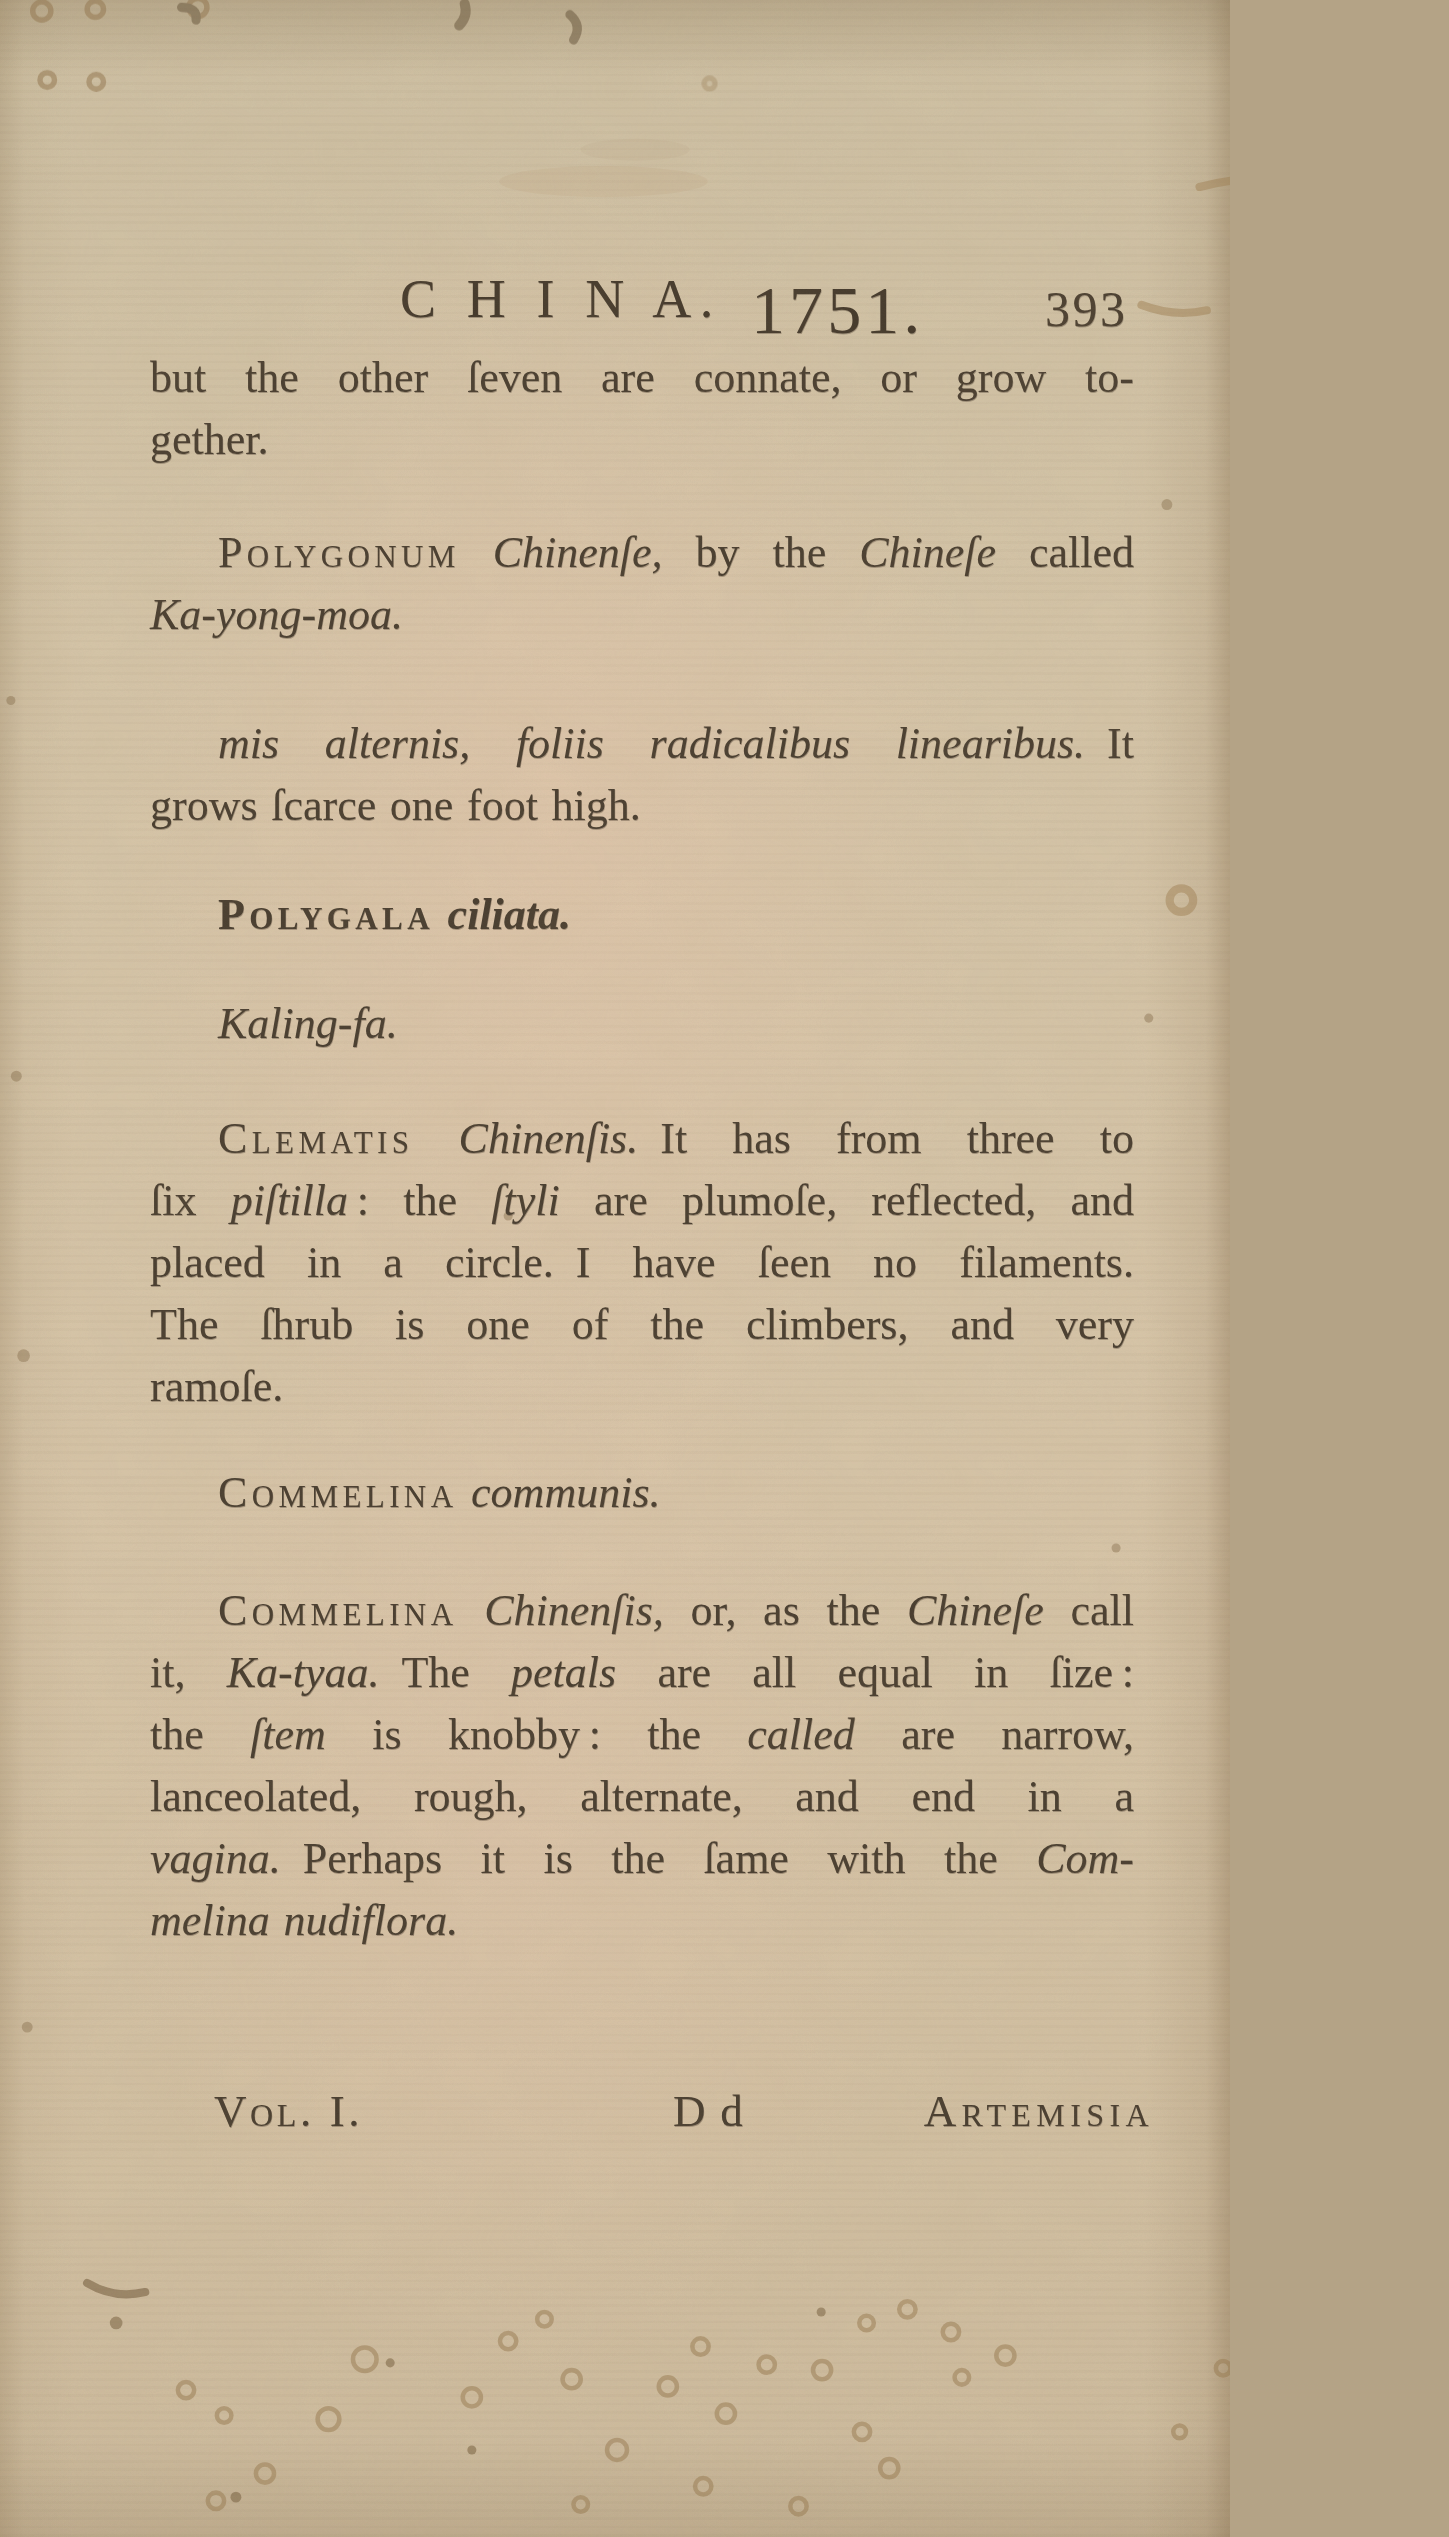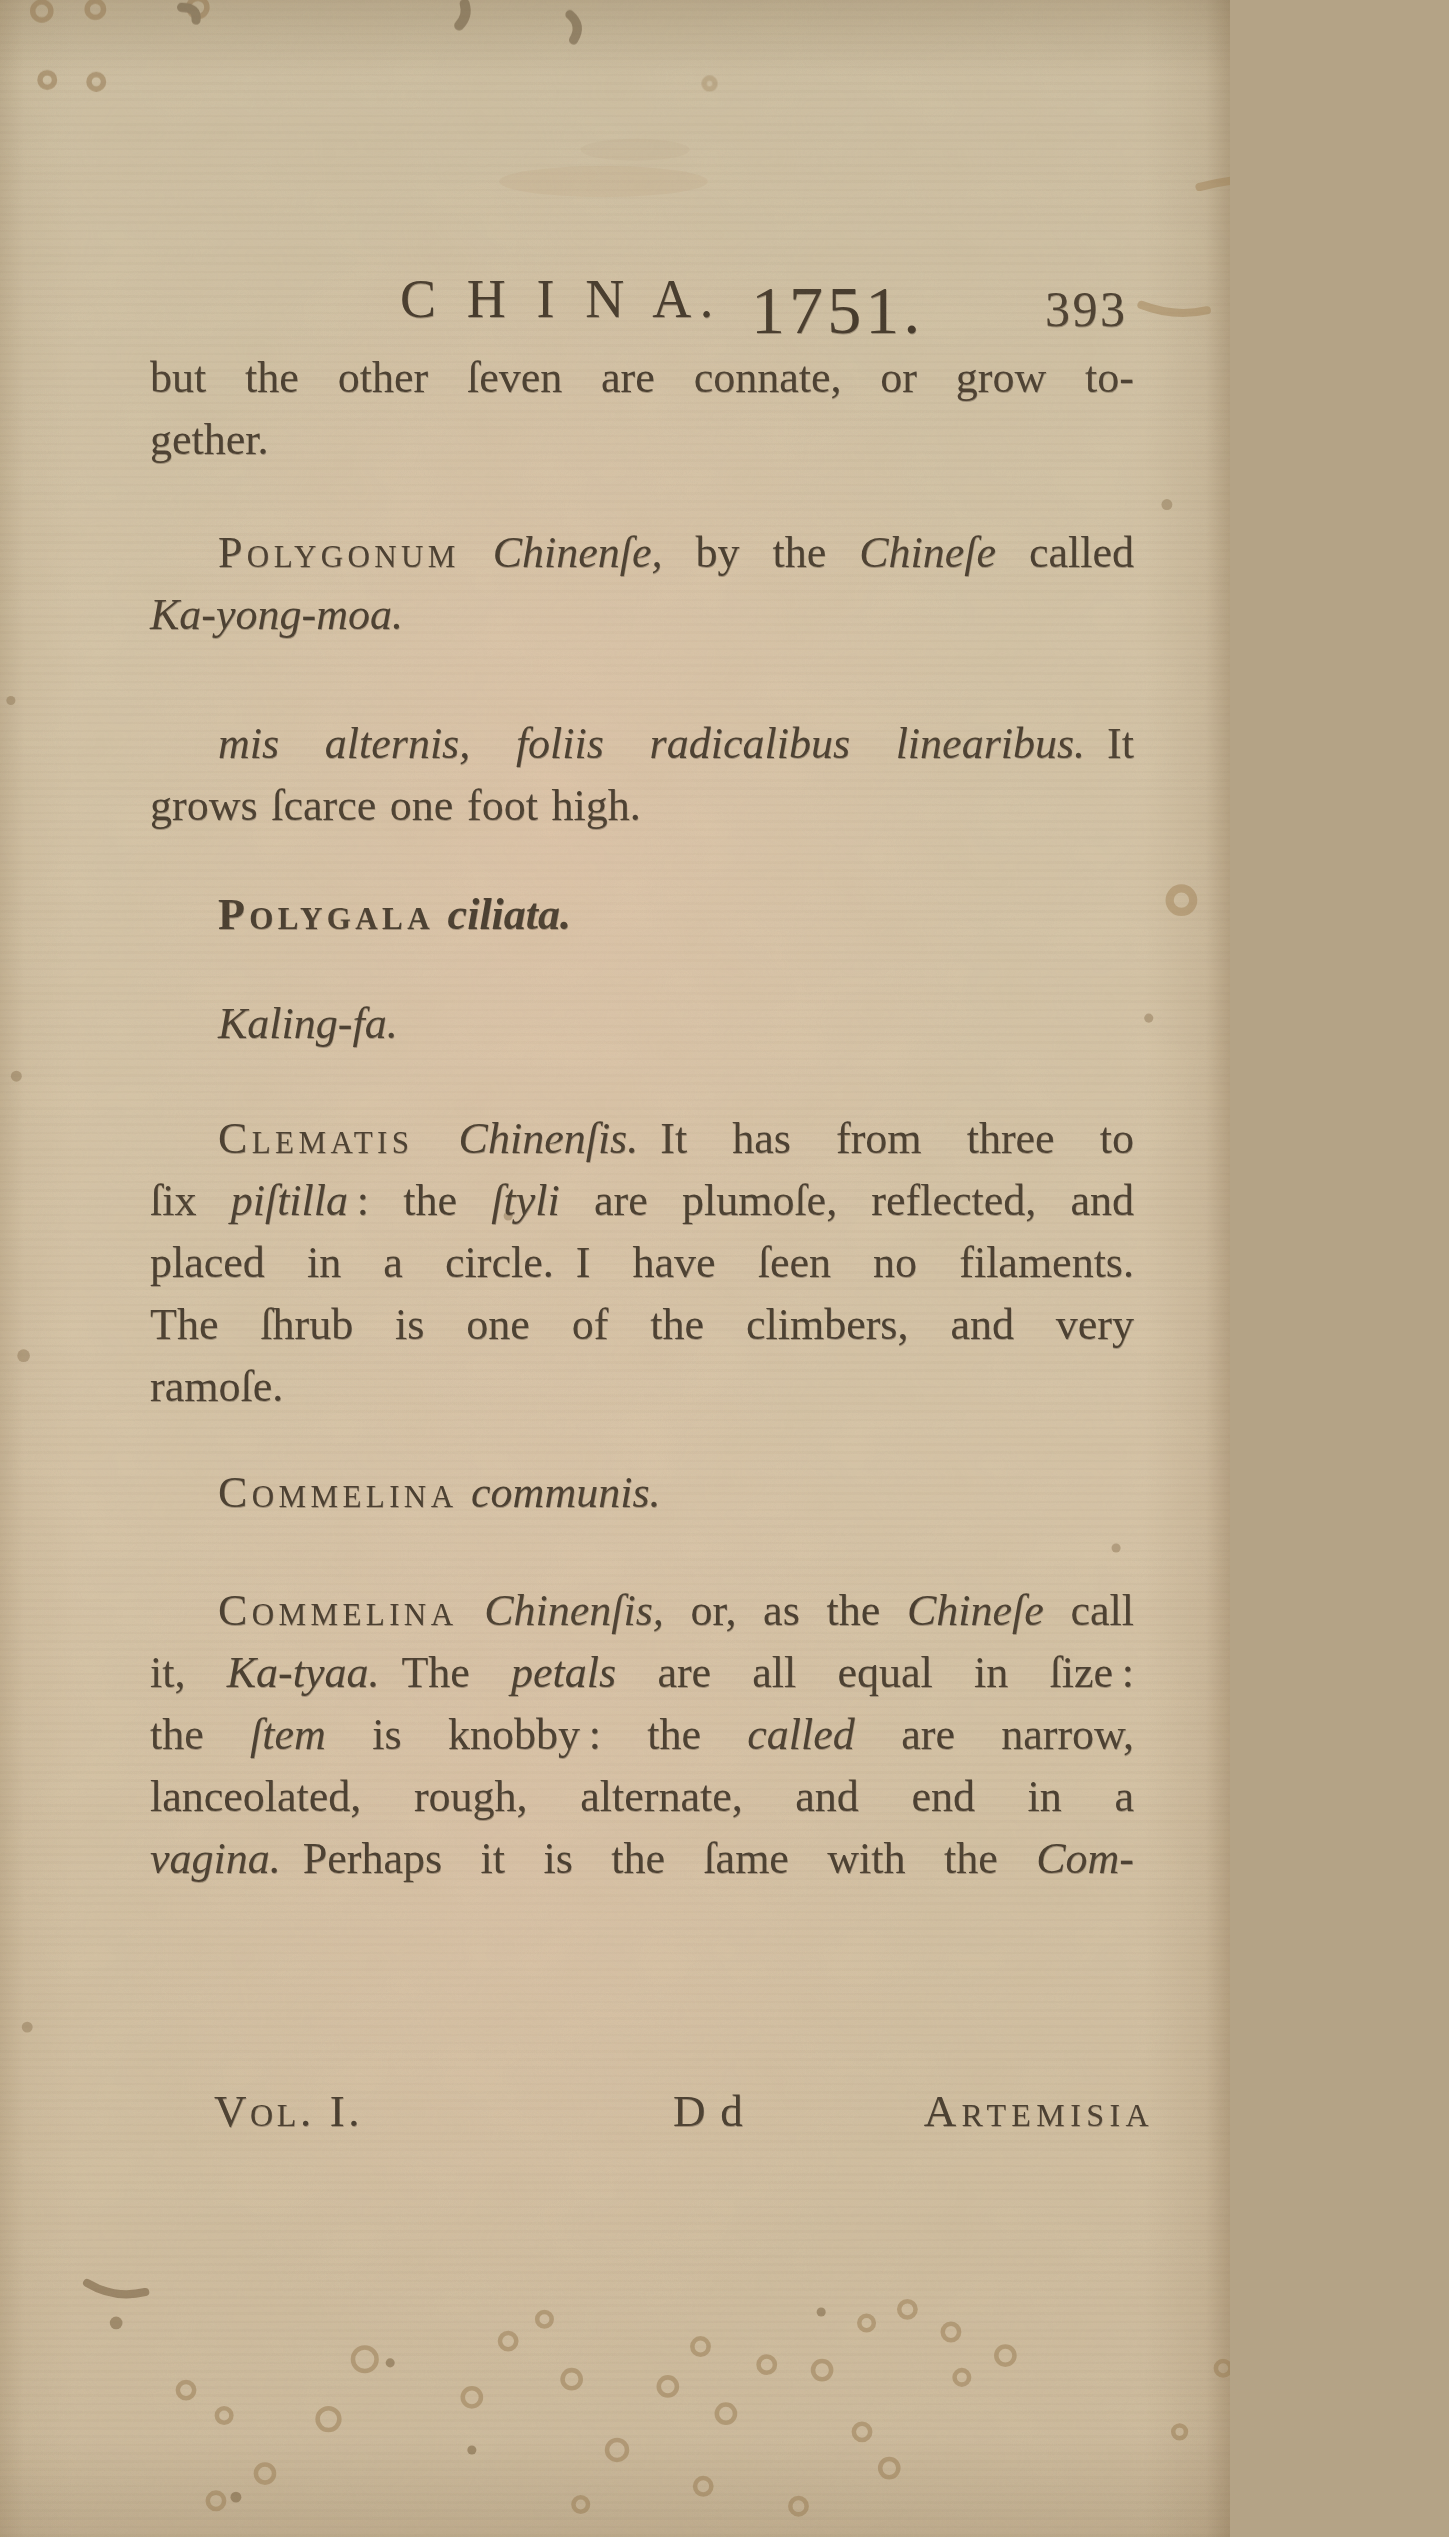--- a/index.html
+++ b/index.html
@@ -210,20 +210,21 @@
     <div class="para ind m7">
       <div class="line"><span class="sc">Commelina</span><span class="it"> communis.</span></div>
     </div>
 
     <div class="para ind">
       <div class="line j"><span class="sc">Commelina</span><span class="it"> Chinenſis,</span><span> or, as the </span><span class="it">Chineſe</span><span> call</span></div>
       <div class="line j"><span>it, </span><span class="it">Ka-tyaa.</span><span> The </span><span class="it">petals</span><span> are all equal in ſize :</span></div>
       <div class="line j"><span>the </span><span class="it">ſtem</span><span> is knobby : the </span><span class="it">called</span><span> are narrow,</span></div>
       <div class="line j"><span>lanceolated, rough, alternate, and end in a</span></div>
       <div class="line j"><span class="it">vagina.</span><span> Perhaps it is the ſame with the </span><span class="it">Com-</span></div>
+      <div class="line"><span class="it">melina nudiflora.</span></div>
     </div>
 
   </main>
 
   <footer class="pagefoot ink">
     <span class="vol">Vol. I.</span>
     <span class="sig">D d</span>
     <span class="catch">Artemisia</span>
   </footer>
 

